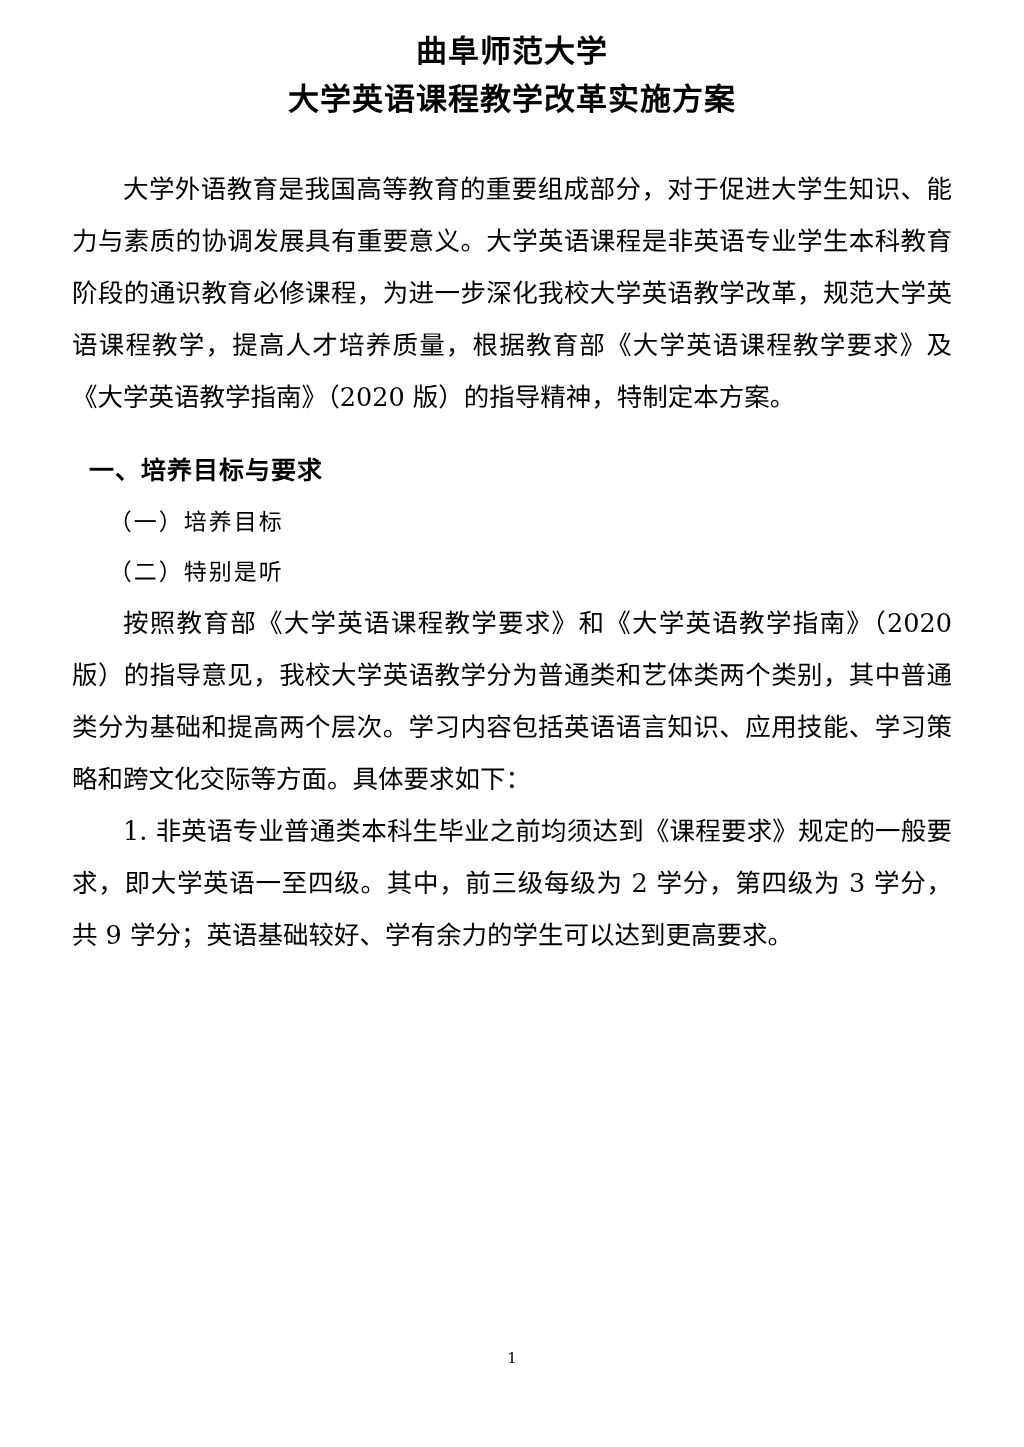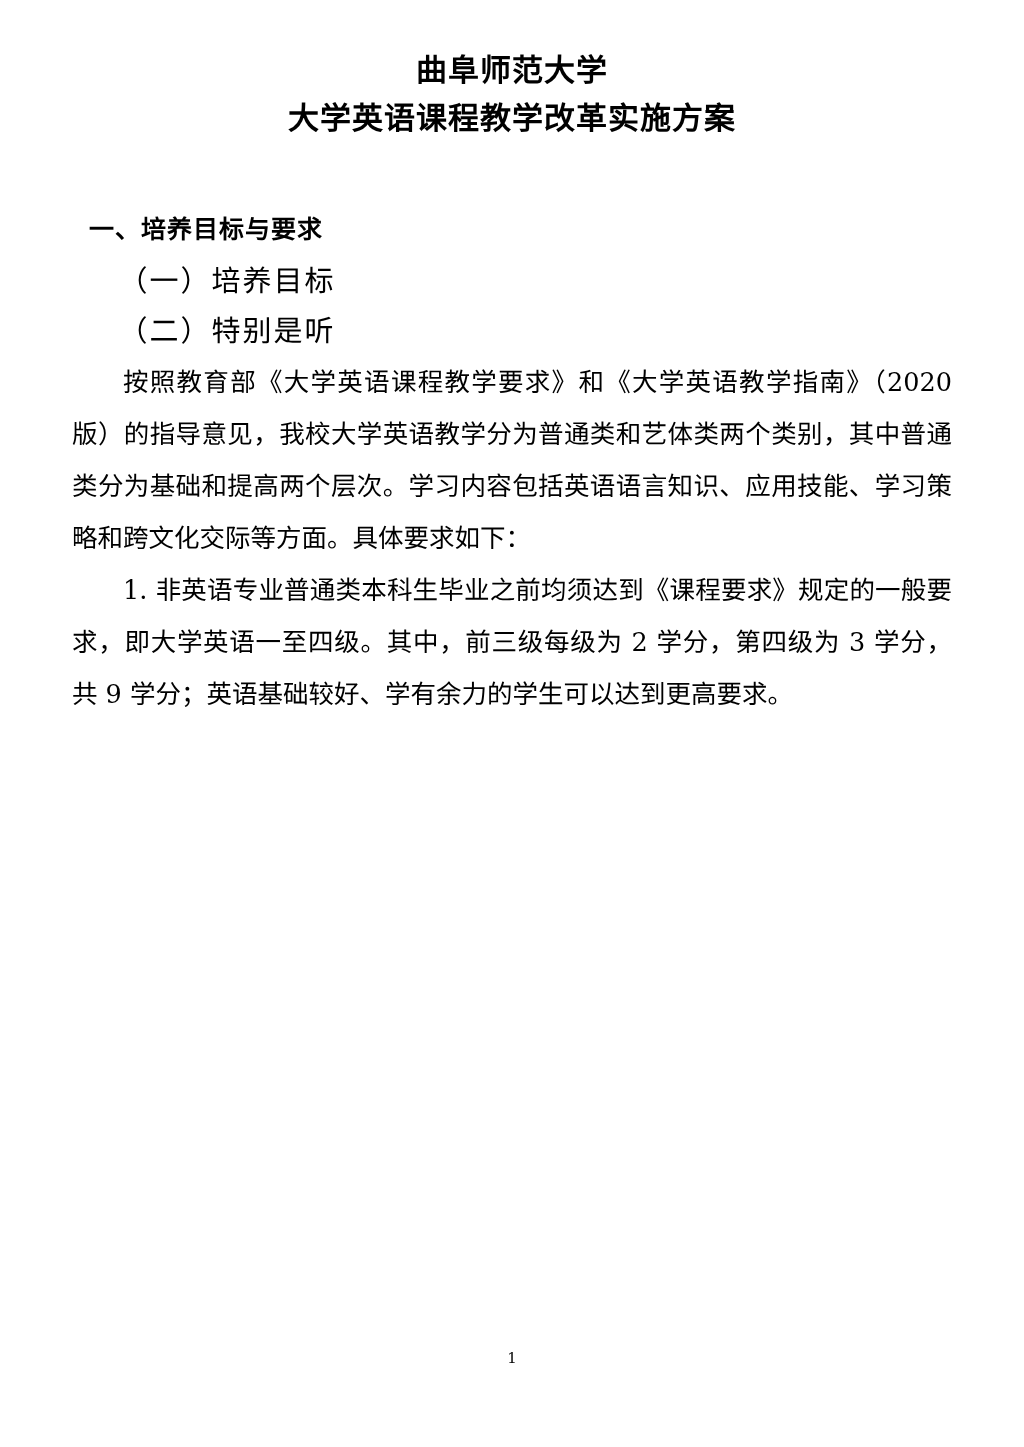--- a/index.html
+++ b/index.html
@@ -13,21 +13,21 @@
     height: 1447px;
     font-family: "DejaVu Serif", "Liberation Serif", serif;
     color: #000000;
     position: relative;
     overflow: hidden;
   }
   .page {
     width: 1024px;
     height: 1447px;
     box-sizing: border-box;
-    padding: 46px 72px 0 72px;
+    padding: 27px 72px 0 72px;
     position: relative;
   }
   .doc-title {
     text-align: center;
     font-family: "DejaVu Sans", "Liberation Sans", sans-serif;
     font-weight: bold;
     font-size: 31px;
     line-height: 48px;
     letter-spacing: 1px;
     margin: 0;
@@ -52,21 +52,21 @@
     font-weight: bold;
     font-size: 25px;
     line-height: 52px;
     margin: 22px 0 0 17px;
     text-indent: 0;
     letter-spacing: 1px;
   }
   h3.sub-heading {
     font-family: "DejaVu Sans", "Liberation Sans", sans-serif;
     font-weight: normal;
-    font-size: 29px;
+    font-size: 23px;
     line-height: 50px;
     margin: 0;
     text-indent: 1.6em;
     letter-spacing: 2px;
   }
   .page-number {
     position: absolute;
     bottom: 80px;
     left: 0;
     width: 1024px;
@@ -81,20 +81,21 @@
 
 <div class="page">
 
   <h1 class="doc-title">
     <span>曲阜师范大学</span>
     <span class="line2">大学英语课程教学改革实施方案</span>
   </h1>
 
   <div class="spacer-after-title"></div>
 
+  <p class="body-para">大学外语教育是我国高等教育的重要组成部分，对于促进大学生知识、能力与素质的协调发展具有重要意义。大学英语课程是非英语专业学生本科教育阶段的通识教育必修课程，为进一步深化我校大学英语教学改革，规范大学英语课程教学，提高人才培养质量，根据教育部《大学英语课程教学要求》及《大学英语教学指南》（2020 版）的指导精神，特制定本方案。</p>
 
   <h2 class="section-heading">一、培养目标与要求</h2>
 
   <h3 class="sub-heading">（一）培养目标</h3>
 
 
   <h3 class="sub-heading">（二）特别是听</h3>
 
   <p class="body-para">按照教育部《大学英语课程教学要求》和《大学英语教学指南》（2020 版）的指导意见，我校大学英语教学分为普通类和艺体类两个类别，其中普通类分为基础和提高两个层次。学习内容包括英语语言知识、应用技能、学习策略和跨文化交际等方面。具体要求如下：</p>
 

